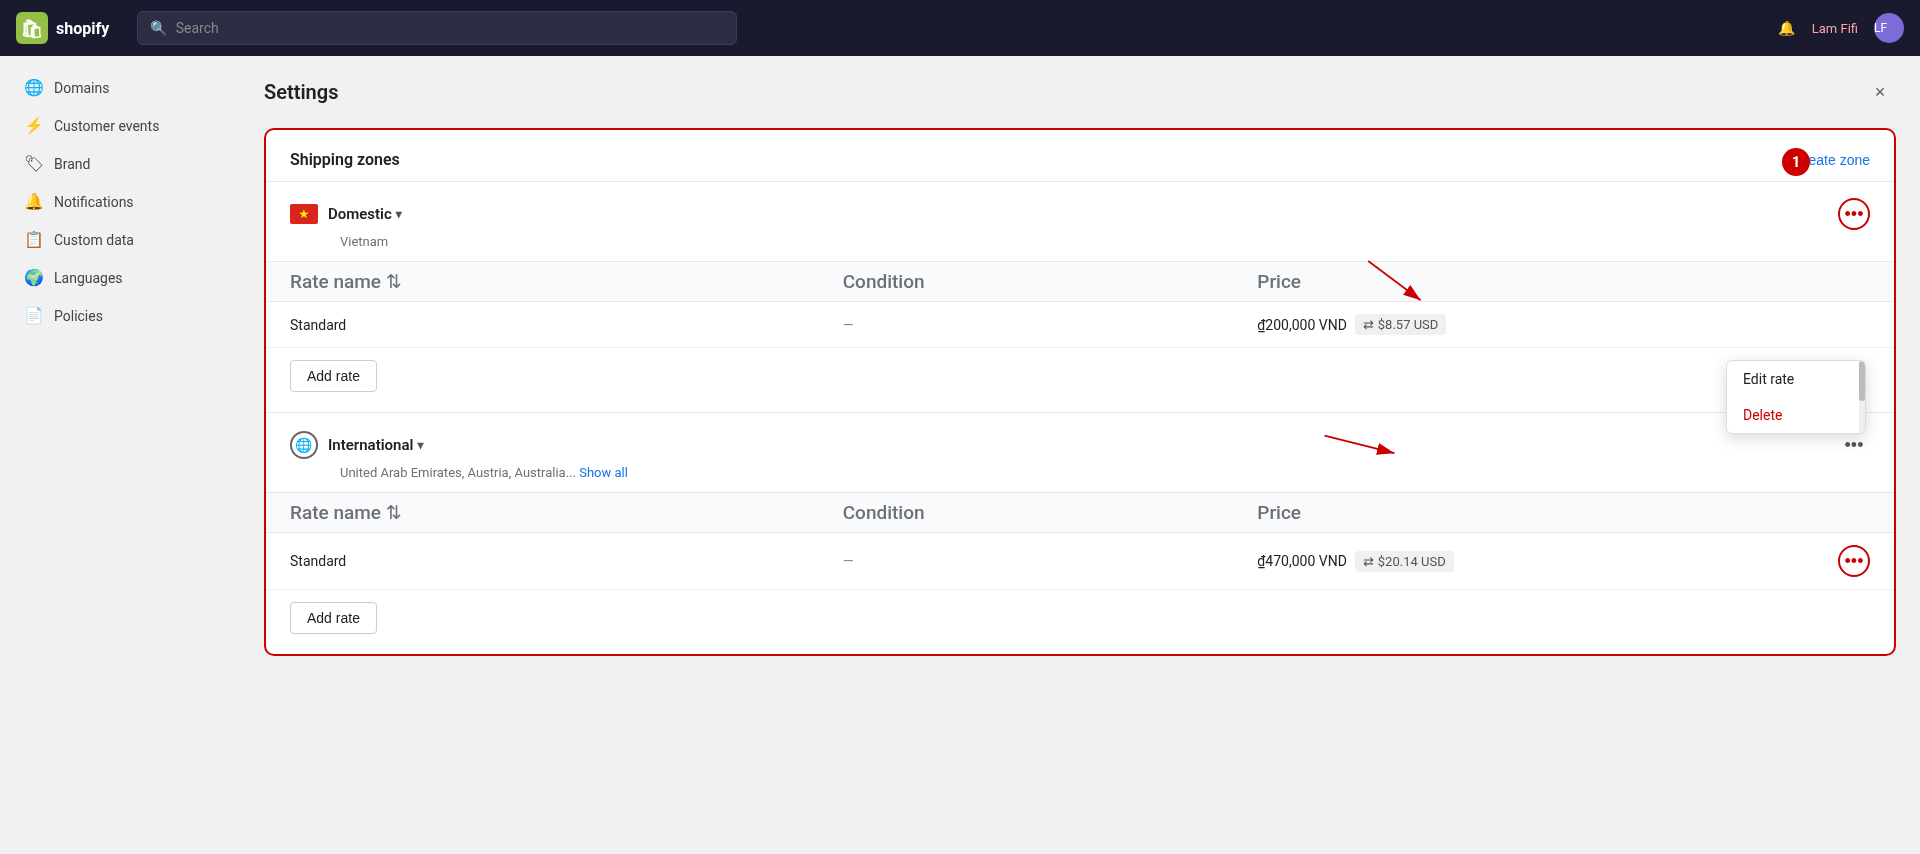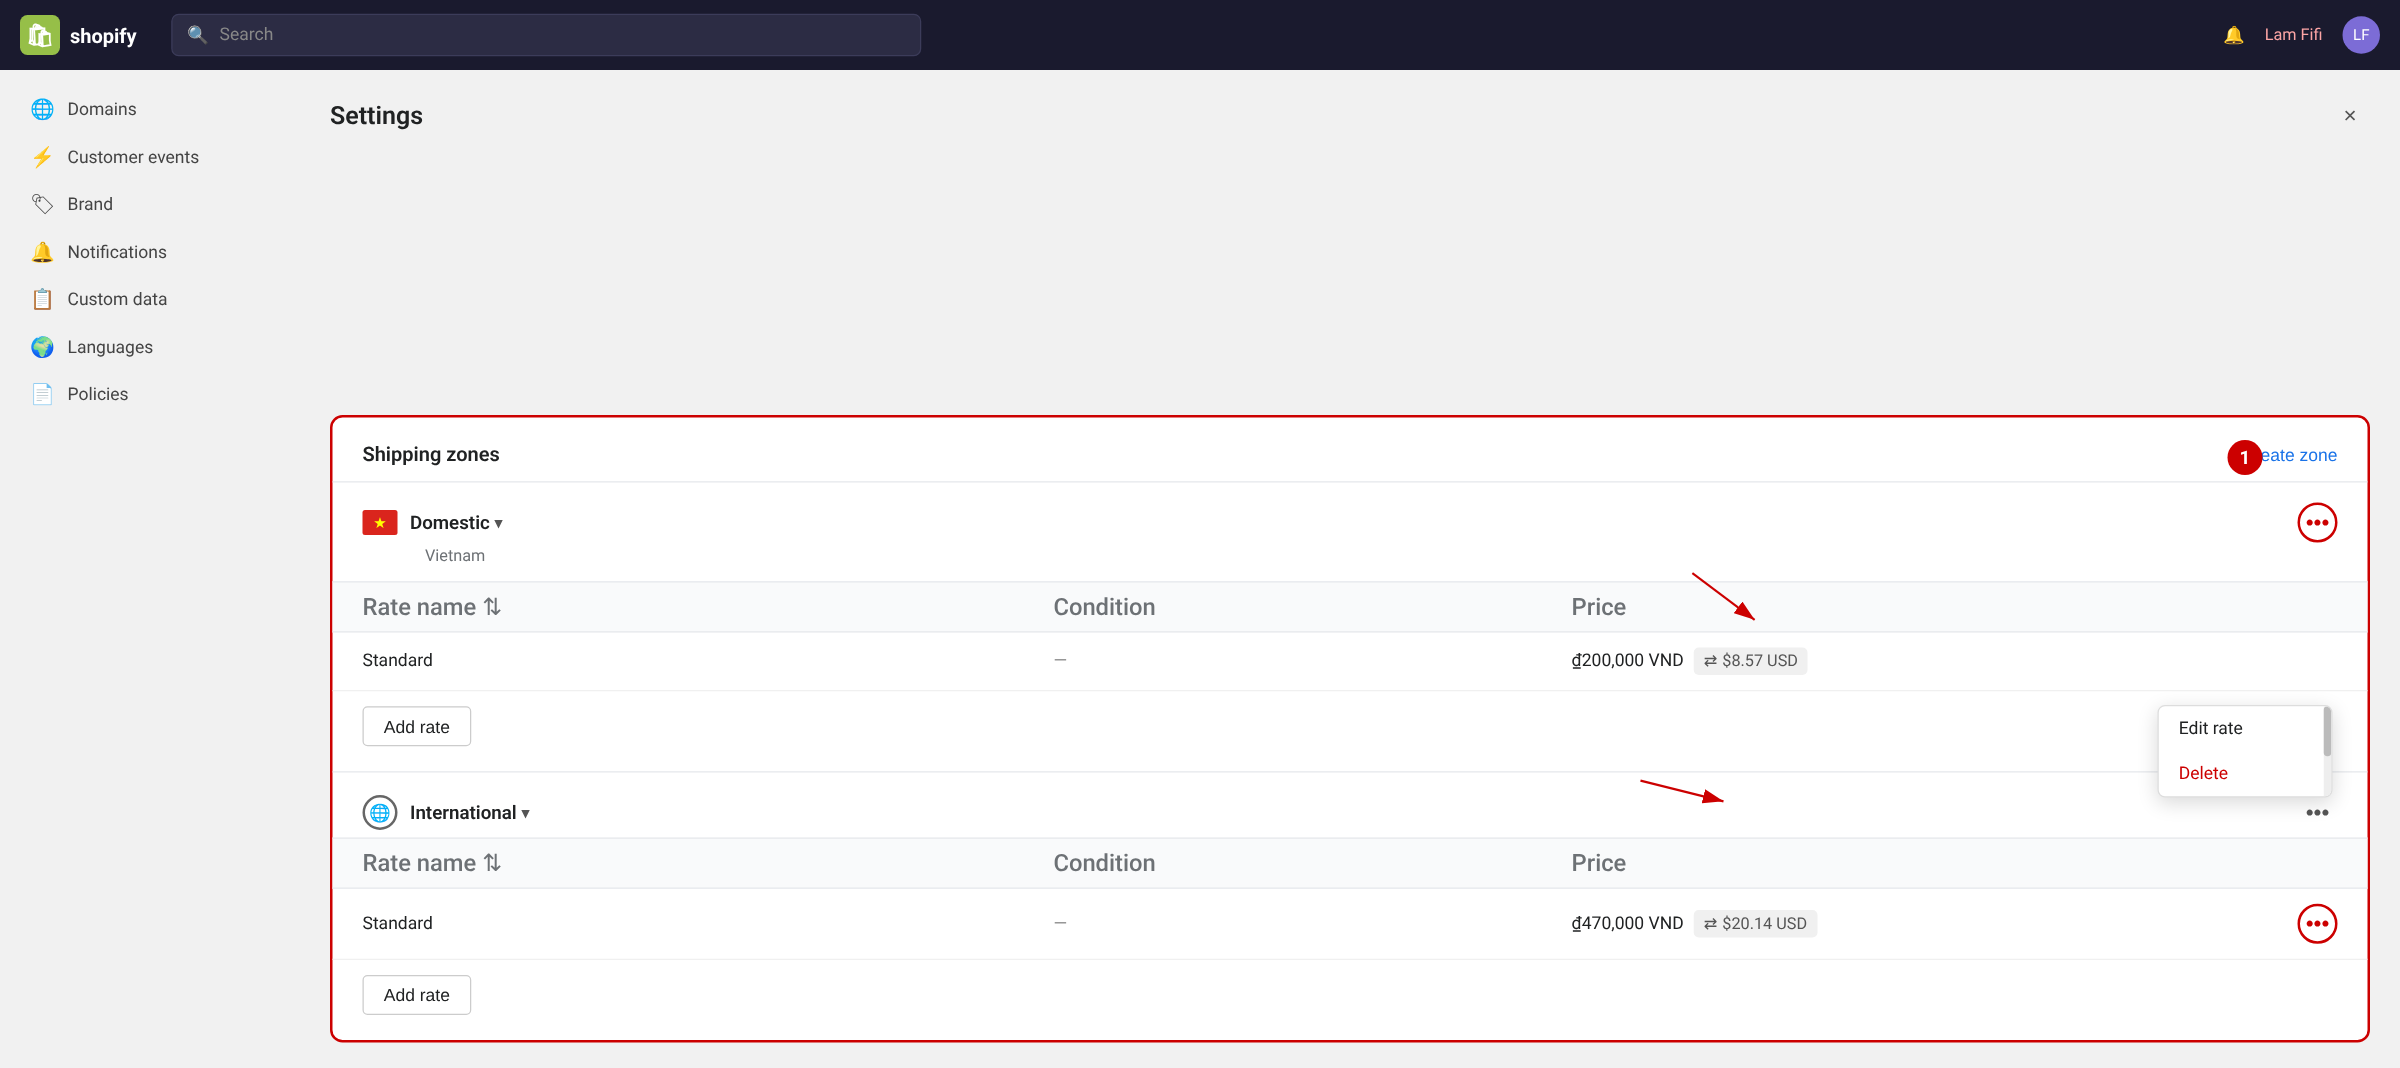--- a/index.html
+++ b/index.html
@@ -34,21 +34,21 @@
       flex: 1; max-width: 600px; margin-left: 16px;
       background: #2c2c44; border: 1px solid #3c3c5a; border-radius: 6px;
       display: flex; align-items: center; padding: 0 12px; height: 34px; gap: 8px;
       color: #aaa;
     }
     .topbar-right {
       margin-left: auto; display: flex; align-items: center; gap: 16px; color: #ccc;
     }
     .topbar-avatar {
       width: 30px; height: 30px; border-radius: 50%; background: #7c6cd6;
-      display: flex; align-items: center; justify-content: center; color: white; font-size: 12px;
+      display: flex; align-items: center; color: white; font-size: 12px;
     }
 
     
     .page-wrapper {
       display: flex;
       margin-top: 56px;
       min-height: calc(100vh - 56px);
     }
 
     
@@ -69,21 +69,20 @@
     }
     .sidebar-item .si-icon { font-size: 16px; width: 20px; text-align: center; }
 
     
     .main-content {
       flex: 1;
       padding: 20px 24px;
       display: flex;
       flex-direction: column;
       gap: 16px;
-      justify-content: space-between;
     }
 
     
     .page-header {
       display: flex; align-items: center; justify-content: space-between; margin-bottom: 4px;
     }
     .page-title { font-size: 20px; font-weight: 600; }
     .close-btn {
       width: 32px; height: 32px; border-radius: 4px; border: none; background: transparent;
       cursor: pointer; display: flex; align-items: center; justify-content: center; font-size: 18px; color: #555;
@@ -369,20 +368,24 @@
         <div class="zone-header">
           <div class="zone-name-row">
             <div class="intl-zone-icon">🌐</div>
             <span class="zone-label">
               <span>International</span>
               <span class="chevron-down">▾</span>
             </span>
           </div>
           <button class="more-btn">•••</button>
         </div>
+        <div class="zone-countries">
+          <span>United Arab Emirates, Austria, Australia...</span>
+          <a class="show-all-link">Show all</a>
+        </div>
 
         <div class="rate-table-header">
           <span>
             <span>Rate name</span>
             <span class="sort-icon"> ⇅</span>
           </span>
           <span>Condition</span>
           <span>Price</span>
           <span></span>
         </div>

